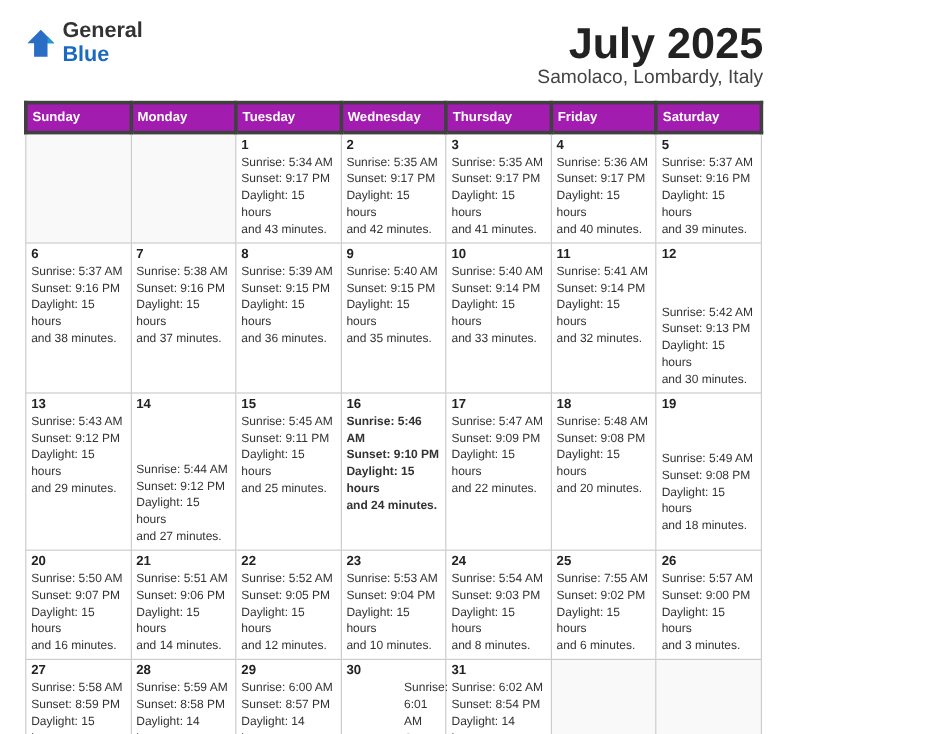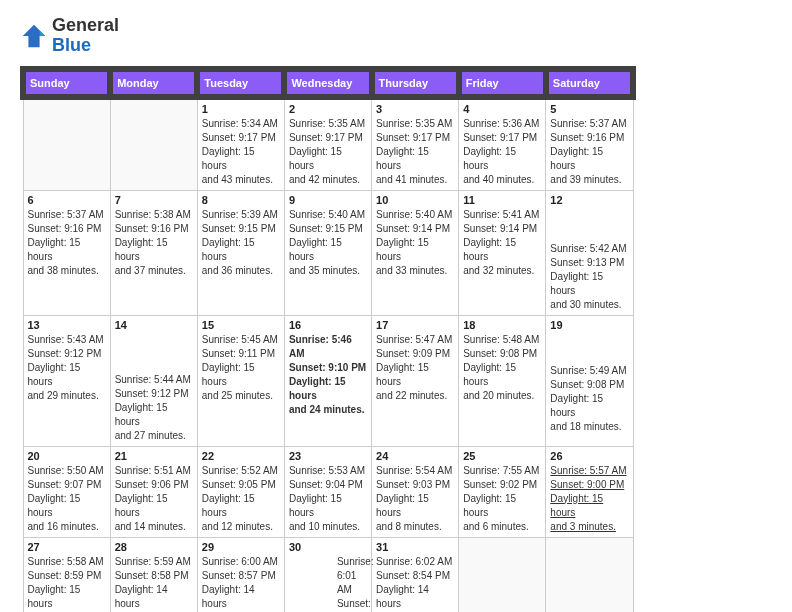--- a/index.html
+++ b/index.html
@@ -53,26 +53,26 @@
       color: #444;
     }
     .calendar {
       flex: 1;
       border: 1px solid #ccc;
       border-collapse: collapse;
       width: 100%;
       table-layout: fixed;
     }
     .calendar th {
-      background-color: #8b5cf6;
+      background-color: #a21caf;
       color: #fff;
       font-size: 11px;
       font-weight: bold;
       padding: 5px 4px;
-      border: 6px solid #404040;
+      border: 3px solid #404040;
       text-align: left;
     }
     .calendar td {
       border: 1px solid #ccc;
       vertical-align: top;
       padding: 3px 4px;
       font-size: 9px;
       color: #333;
       width: calc(100% / 7);
       height: 82px;
@@ -103,20 +103,24 @@
   <div class="header">
     <div class="logo">
       <svg class="logo-icon" viewBox="0 0 40 40" xmlns="http://www.w3.org/2000/svg">
         <polygon points="20,4 36,20 28,20 28,36 12,36 12,20 4,20" fill="#2a6dc4"></polygon>
         <polygon points="28,12 36,20 28,20" fill="#1a9ad6"></polygon>
       </svg>
       <div class="logo-text">
         <span class="logo-general">General</span><br>
         <span class="logo-blue">Blue</span>
       </div>
+    </div>
+    <div class="title-block">
+      <div class="month-title">July 2025</div>
+      <div class="location-title">Samolaco, Lombardy, Italy</div>
     </div>
   </div>
 
   <table class="calendar">
     <thead>
       <tr>
         <th>Sunday</th>
         <th>Monday</th>
         <th>Tuesday</th>
         <th>Wednesday</th>
@@ -305,21 +309,21 @@
           </td>
           <td>
             <span class="day-num">25</span>
             <div class="day-info" style="white-space: pre-line;">Sunrise: 7:55 AM
 Sunset: 9:02 PM
 Daylight: 15 hours
 and 6 minutes.</div>
           </td>
           <td>
             <span class="day-num">26</span>
-            <div class="day-info" style="white-space: pre-line; text-decoration: underline;">Sunrise: 5:57 AM
+            <div class="day-info" style="white-space: pre-line;">Sunrise: 5:57 AM
 Sunset: 9:00 PM
 Daylight: 15 hours
 and 3 minutes.</div>
           </td>
         </tr>
         <tr class="last-row">
           <td>
             <span class="day-num">27</span>
             <div class="day-info" style="white-space: pre-line;">Sunrise: 5:58 AM
 Sunset: 8:59 PM

